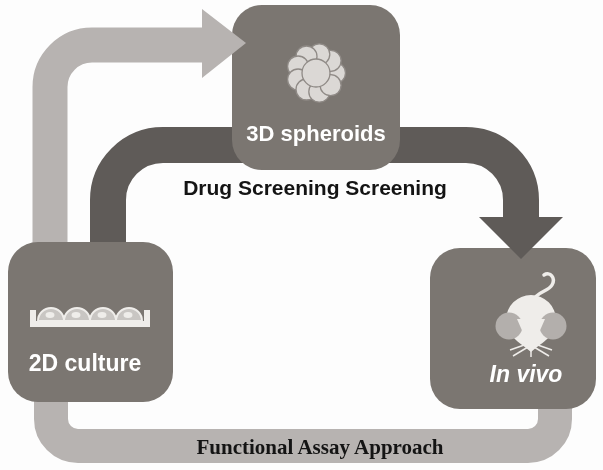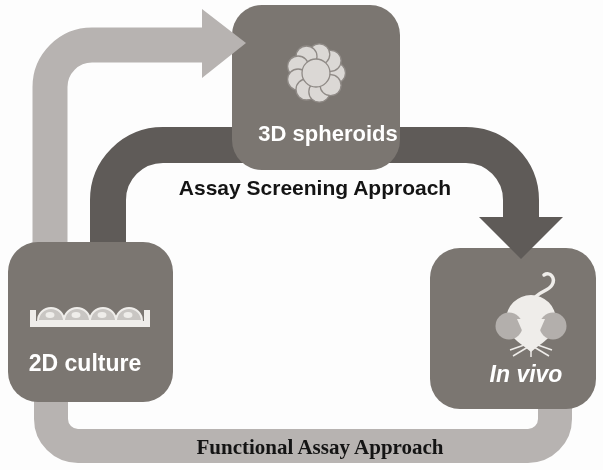--- a/index.html
+++ b/index.html
@@ -25,21 +25,21 @@
   #node-spheroids{left:232px;top:5px;width:168px;height:165px;}
   #node-2d{left:8px;top:242px;width:165px;height:160px;}
   #node-invivo{left:430px;top:248px;width:166px;height:161px;}
   .node-label{
     position:absolute;
     color:var(--box-label,#ffffff);
     font-weight:bold;
     text-align:center;
     white-space:nowrap;
   }
-  #label-spheroids{left:232px;top:121px;width:168px;font-size:22px;margin-left:12px;}
+  #label-spheroids{left:232px;top:121px;width:168px;font-size:22px;}
   #label-2d{left:8px;top:350px;width:154px;font-size:23px;}
   #label-invivo{left:430px;top:361px;width:192px;font-size:23px;font-style:italic;}
   .approach-label{
     position:absolute;
     color:var(--approach-label,#141414);
     font-weight:bold;
     font-size:21px;
     white-space:nowrap;
     transform:translateX(-50%);
   }
@@ -107,16 +107,16 @@
         <path d="M534 347 L549 356"></path>
         <path d="M531 350 L531 357"></path>
       </g>
     </g>
   </svg>
 
   <div class="node-label" id="label-spheroids">3D spheroids</div>
   <div class="node-label" id="label-2d">2D culture</div>
   <div class="node-label" id="label-invivo">In vivo</div>
 
-  <div class="approach-label" id="label-drug">Assay Screening Approach</div>
+  <div class="approach-label" id="label-drug">Drug Screening Screening</div>
   <div class="approach-label" id="label-functional">Functional Assay Approach</div>
 
 </div>
 
 </body></html>

